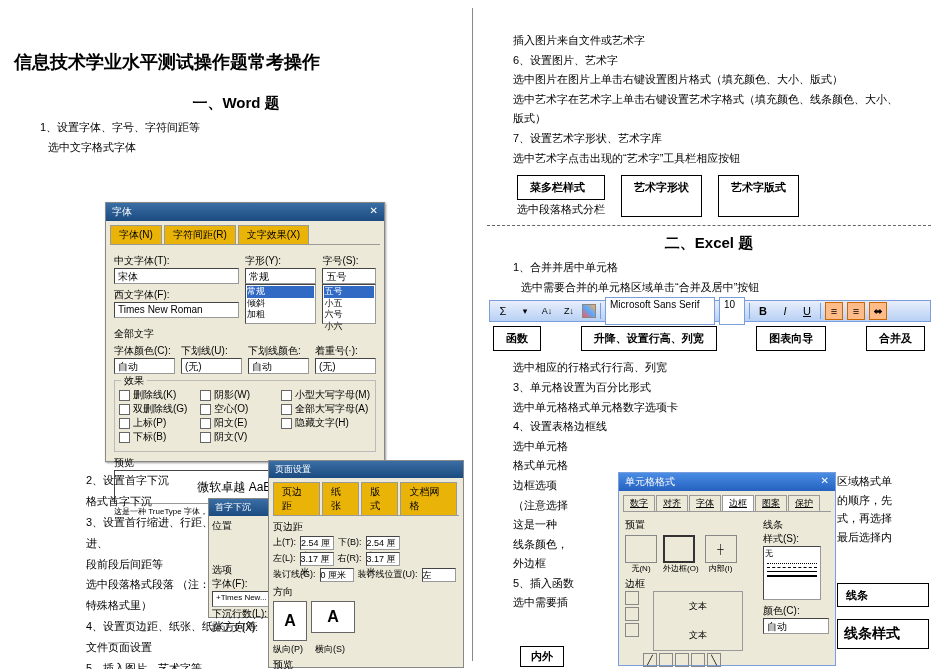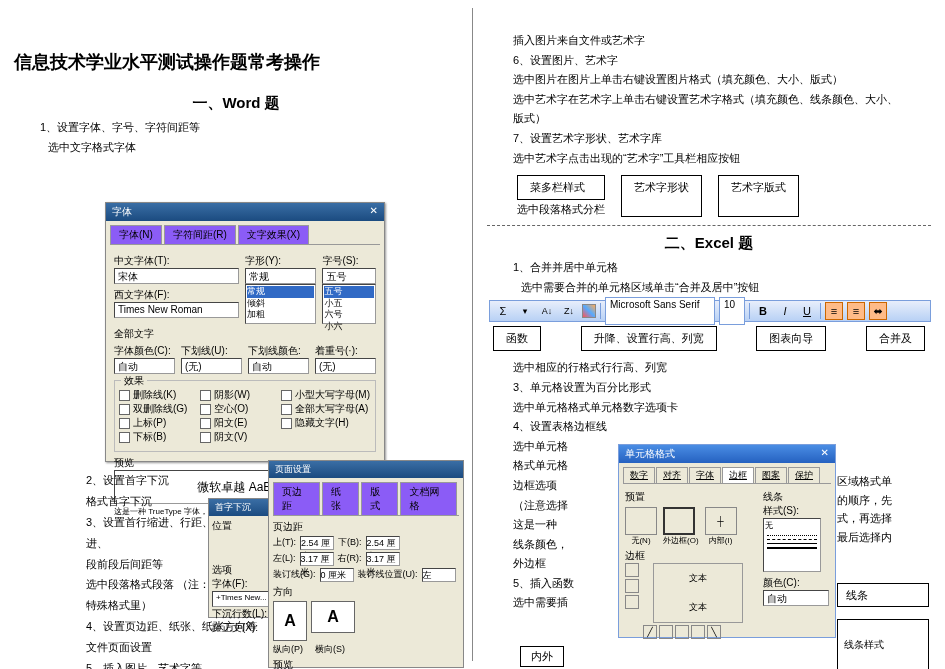--- a/index.html
+++ b/index.html
@@ -71,21 +71,21 @@
   .dlg-tabs {
     display: flex;
     border-bottom: 1px solid #999;
     margin: 4px 4px 0 4px;
   }
   .dlg-tab {
     border: 1px solid #999;
     border-bottom: none;
     padding: 2px 8px;
     margin-right: 2px;
-    background: #8b5cf6;
+    background: #eab308;
     font-size: 10px;
   }
   .dlg-body {
     padding: 6px 8px;
   }
   .row { display: flex; gap: 6px; margin: 3px 0; }
   .lbl { font-size: 10px; }
   .inp {
     border: 1px inset #999;
     background: #fff;
@@ -165,20 +165,21 @@
     display: flex;
     gap: 16px;
     margin: 8px 0 8px 30px;
     position: relative;
   }
   .callout {
     border: 1px solid #000;
     padding: 4px 12px;
     font-size: 11px;
     background: #fff;
+    font-weight: bold;
   }
   .dash-line {
     border-top: 1px dashed #666;
     margin: 6px 0;
   }
 
   
   .excel-toolbar {
     margin: 4px 0 4px 2px;
     height: 22px;
@@ -206,21 +207,21 @@
 
   .callout-row2 {
     display: flex;
     justify-content: space-between;
     margin: 4px 6px 8px 6px;
   }
 
   
   .excel-dialog {
     position: absolute;
-    top: 444px;
+    top: 472px;
     left: 618px;
     width: 218px;
     height: 194px;
     background: #ece9d8;
     border: 1px solid #7a9edc;
     font-size: 9px;
   }
   .ex-dlg-title {
     background: linear-gradient(#4a8de4, #2561c0);
     color: #fff;
@@ -562,21 +563,21 @@
 
     <div class="side-note">
       <div>区域格式单</div>
       <div>的顺序，先</div>
       <div>式，再选择</div>
       <div>最后选择内</div>
       <div style="margin-top:36px">
         <div class="callout" style="padding:2px 8px">线条</div>
       </div>
       <div style="margin-top:12px">
-        <div class="callout" style="padding:16px 6px;font-size:10px">线条样式</div>
+        <div class="callout" style="padding:2px 6px;font-size:14px">线条样式</div>
       </div>
     </div>
   </div>
 </div>
 
 <div class="excel-dialog">
   <div class="ex-dlg-title">
     <span>单元格格式</span>
     <span>✕</span>
   </div>

